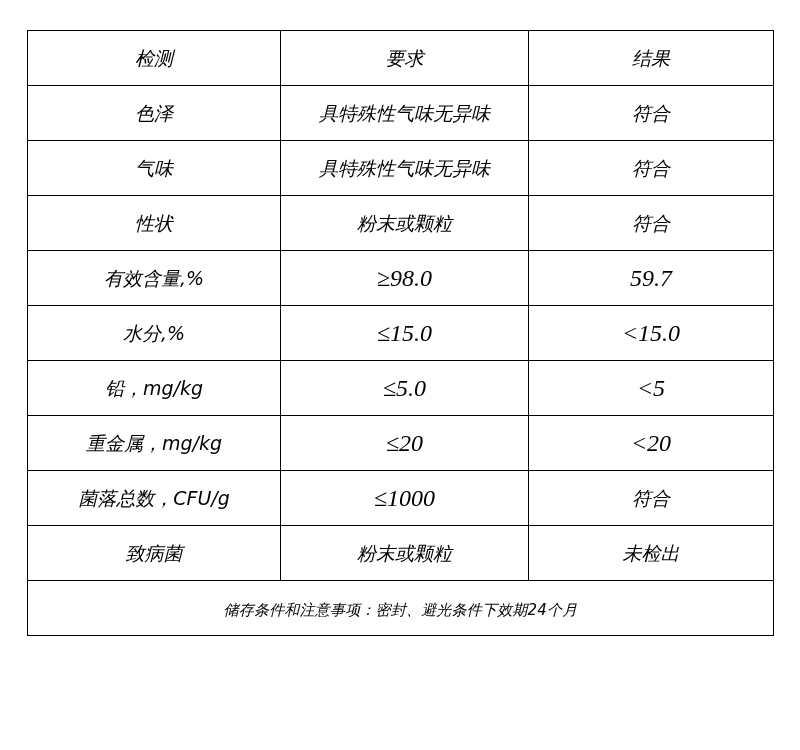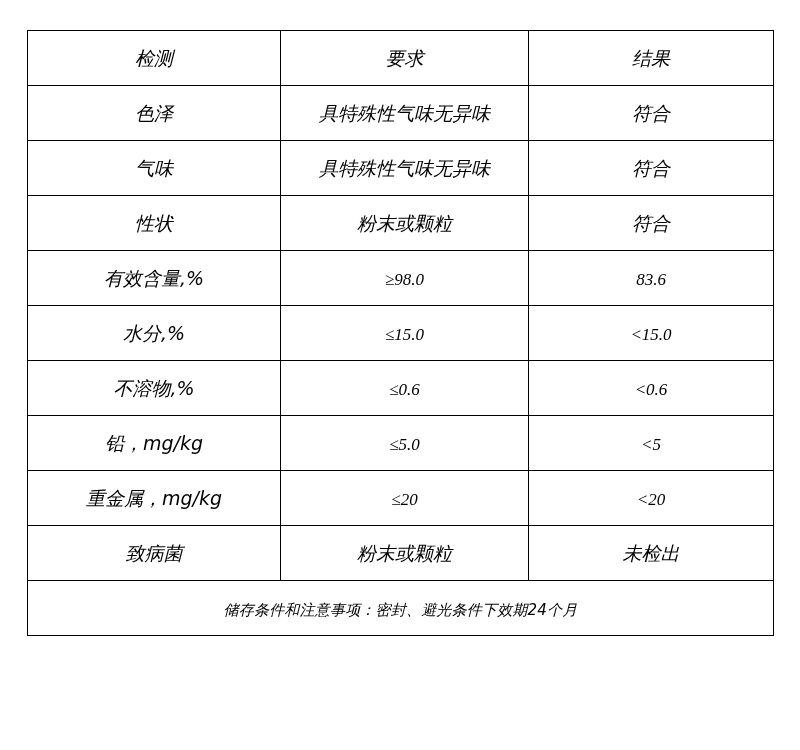--- a/index.html
+++ b/index.html
@@ -51,21 +51,21 @@
   }
   .unit {
     font-size: 14px;
   }
   .cn {
     font-family: "DejaVu Sans", "Liberation Sans", sans-serif;
     font-size: 19px;
   }
   .num {
     font-family: "Liberation Serif", "DejaVu Serif", serif;
-    font-size: 17px;
+    font-size: 24px;
   }
   .footnote-row td {
     height: 42px;
     text-align: left;
     padding-left: 6px;
     font-size: 16px;
   }
   .footnote-text {
     font-family: "DejaVu Sans", "Liberation Sans", sans-serif;
     font-size: 15px;
@@ -104,48 +104,48 @@
 
         <tr>
           <td><span class="cn">性状</span><span class="unit cn"></span></td>
           <td><span class="cn">粉末或颗粒</span></td>
           <td><span class="cn">符合</span></td>
         </tr>
 
         <tr>
           <td><span class="cn">有效含量</span><span class="unit cn">,%</span></td>
           <td><span class="num">≥98.0</span></td>
-          <td><span class="num">83.6</span></td>
+          <td><span class="num">59.7</span></td>
         </tr>
 
         <tr>
           <td><span class="cn">水分</span><span class="unit cn">,%</span></td>
           <td><span class="num">≤15.0</span></td>
           <td><span class="num">&lt;15.0</span></td>
         </tr>
 
-        <tr>
-          <td><span class="cn">不溶物</span><span class="unit cn">,%</span></td>
-          <td><span class="num">≤0.6</span></td>
-          <td><span class="num">&lt;0.6</span></td>
-        </tr>
 
 
         <tr>
           <td><span class="cn">铅</span><span class="unit cn">，mg/kg</span></td>
           <td><span class="num">≤5.0</span></td>
           <td><span class="num">&lt;5</span></td>
         </tr>
 
         <tr>
           <td><span class="cn">重金属</span><span class="unit cn">，mg/kg</span></td>
           <td><span class="num">≤20</span></td>
           <td><span class="num">&lt;20</span></td>
         </tr>
 
+        <tr>
+          <td><span class="cn">菌落总数</span><span class="unit cn">，CFU/g</span></td>
+          <td><span class="num">≤1000</span></td>
+          <td><span class="cn">符合</span></td>
+        </tr>
 
         <tr>
           <td><span class="cn">致病菌</span><span class="unit cn"></span></td>
           <td><span class="cn">粉末或颗粒</span></td>
           <td><span class="cn">未检出</span></td>
         </tr>
 
         <tr class="footnote-row">
           <td colspan="3"><span class="footnote-text">储存条件和注意事项：密封、避光条件下效期24个月</span></td>
         </tr>

